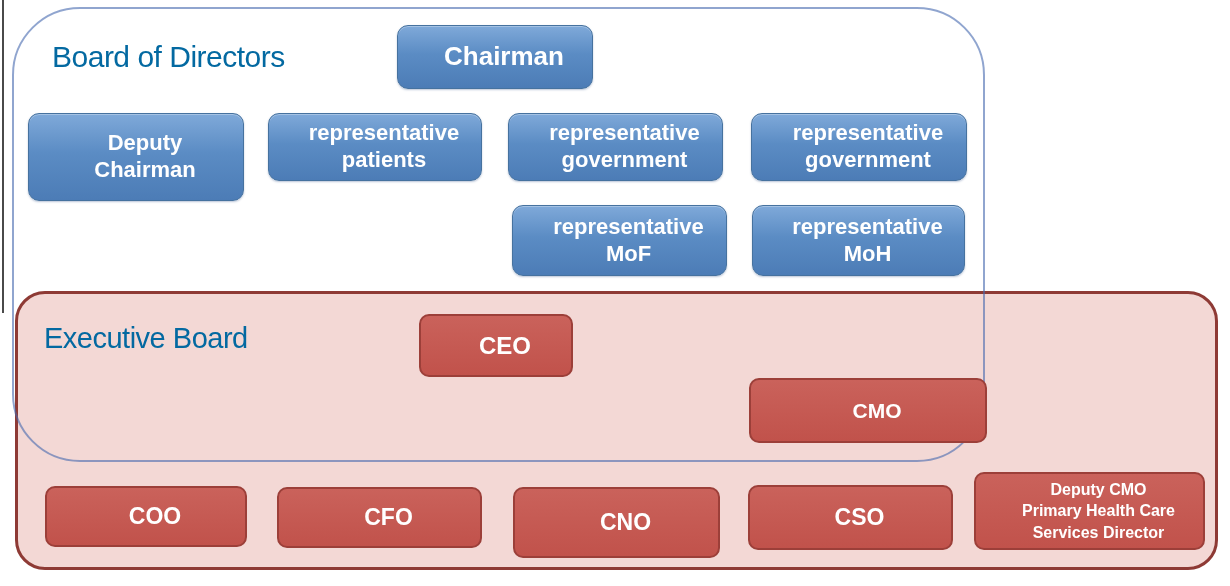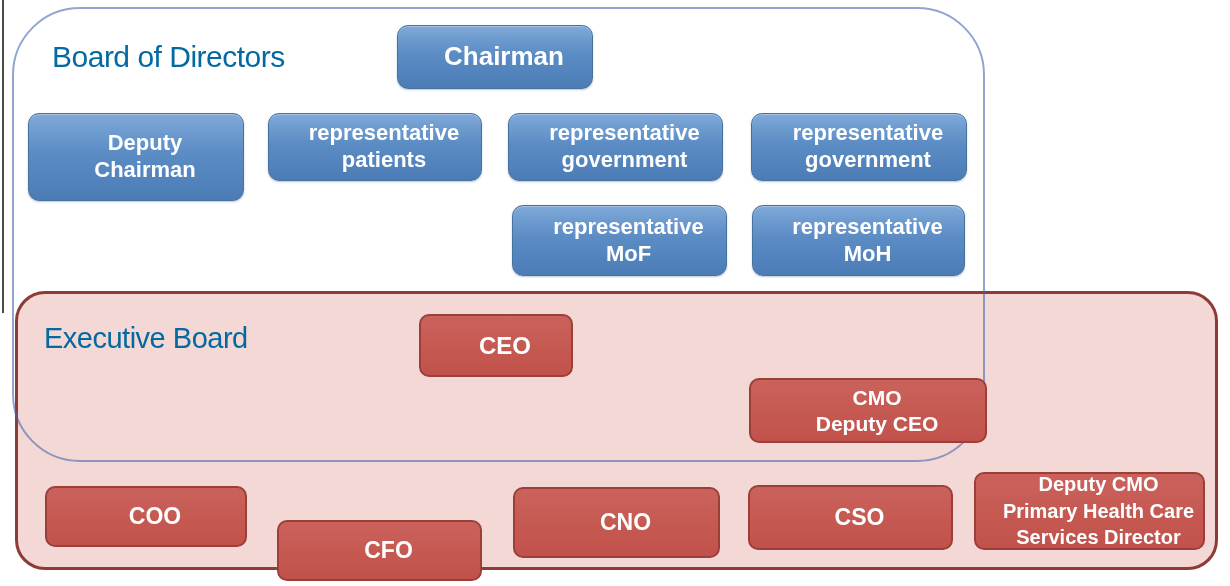--- a/index.html
+++ b/index.html
@@ -100,24 +100,24 @@
   #box-rep-patients    { left: 268px; top: 113px; width: 214px; height: 68px; }
   #box-rep-gov1        { left: 508px; top: 113px; width: 215px; height: 68px; }
   #box-rep-gov2        { left: 751px; top: 113px; width: 216px; height: 68px; }
   #box-rep-mof         { left: 512px; top: 205px; width: 215px; height: 71px; }
   #box-rep-moh         { left: 752px; top: 205px; width: 213px; height: 71px; }
 
   
   #box-ceo        { left: 419px; top: 314px; width: 154px; height: 63px; font-size: 24px; font-weight: 700; text-align: center; }
   #box-cmo        { left: 749px; top: 378px; width: 238px; height: 65px; font-size: 21px; }
   #box-coo        { left: 45px;  top: 486px; width: 202px; height: 61px; }
-  #box-cfo        { left: 277px; top: 487px; width: 205px; height: 61px; margin-top: 33px; }
+  #box-cfo        { left: 277px; top: 487px; width: 205px; height: 61px; }
   #box-cno        { left: 513px; top: 487px; width: 207px; height: 71px; }
   #box-cso        { left: 748px; top: 485px; width: 205px; height: 65px; }
-  #box-deputy-cmo { left: 974px; top: 472px; width: 231px; height: 78px; font-size: 20px; line-height: 1.32; }
+  #box-deputy-cmo { left: 974px; top: 472px; width: 231px; height: 78px; font-size: 16px; line-height: 1.32; }
 </style>
 </head>
 <body>
 
 <div class="canvas">
 
   <div class="edge-artifact"></div>
 
   <div class="exec-container"></div>
 
@@ -152,21 +152,20 @@
   <div class="bbox" id="box-rep-moh">
     <span>representative</span>
     <span>MoH</span>
   </div>
 
   <div class="rbox" id="box-ceo">
     <span>CEO</span>
   </div>
   <div class="rbox" id="box-cmo">
     <span>CMO</span>
-    <span>Deputy CEO</span>
   </div>
   <div class="rbox" id="box-coo">
     <span>COO</span>
   </div>
   <div class="rbox" id="box-cfo">
     <span>CFO</span>
   </div>
   <div class="rbox" id="box-cno">
     <span>CNO</span>
   </div>

